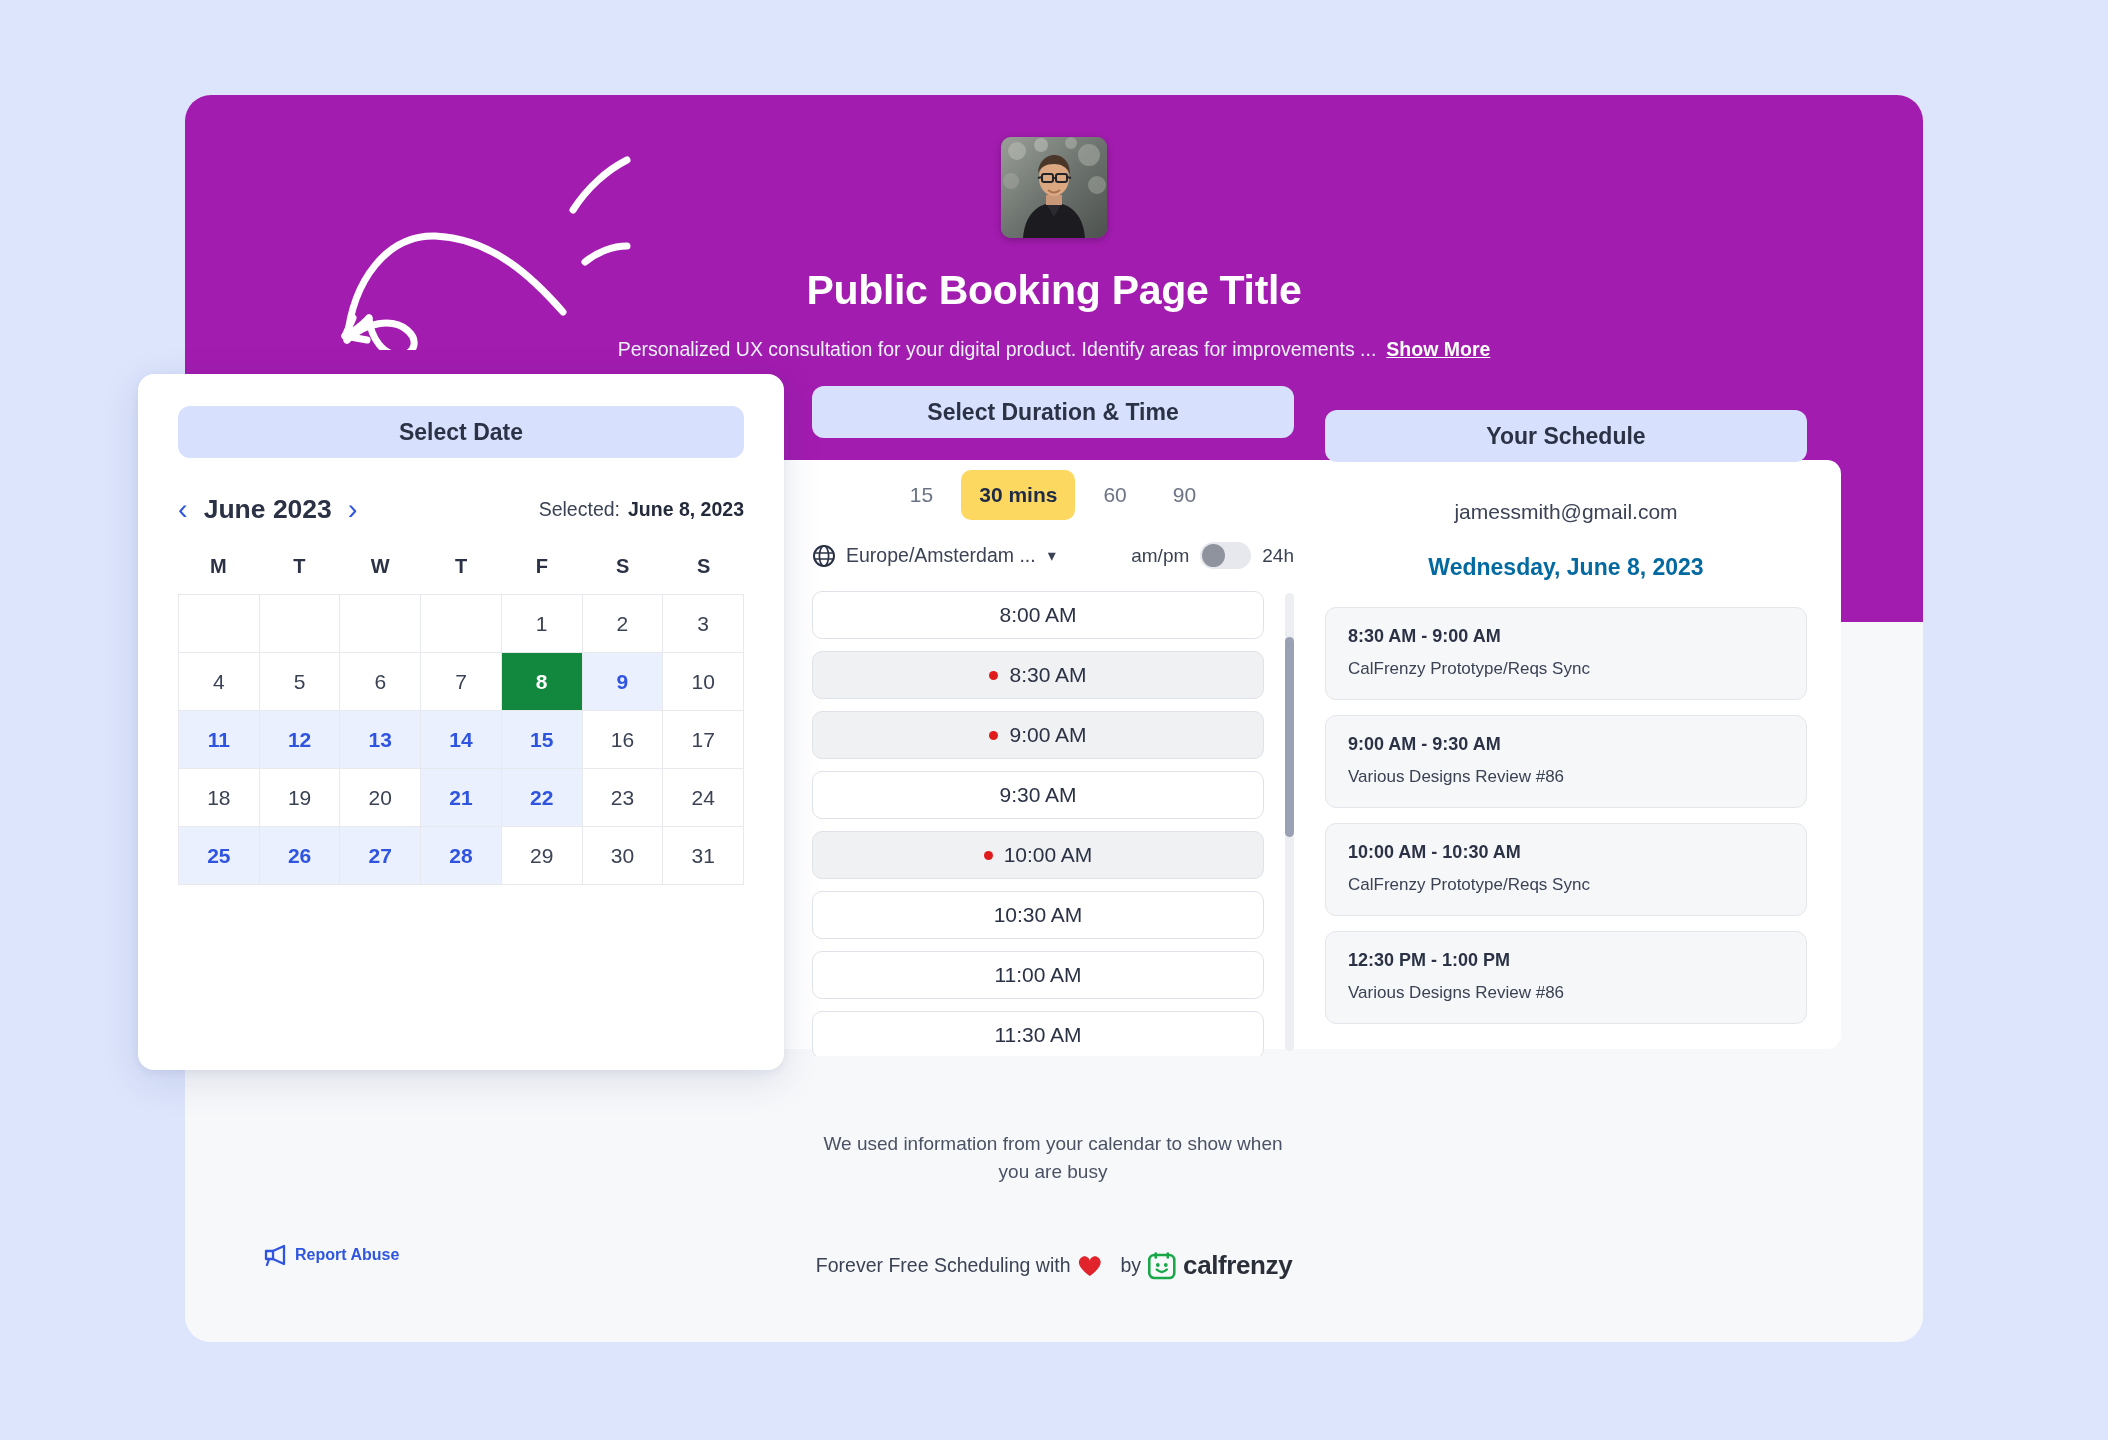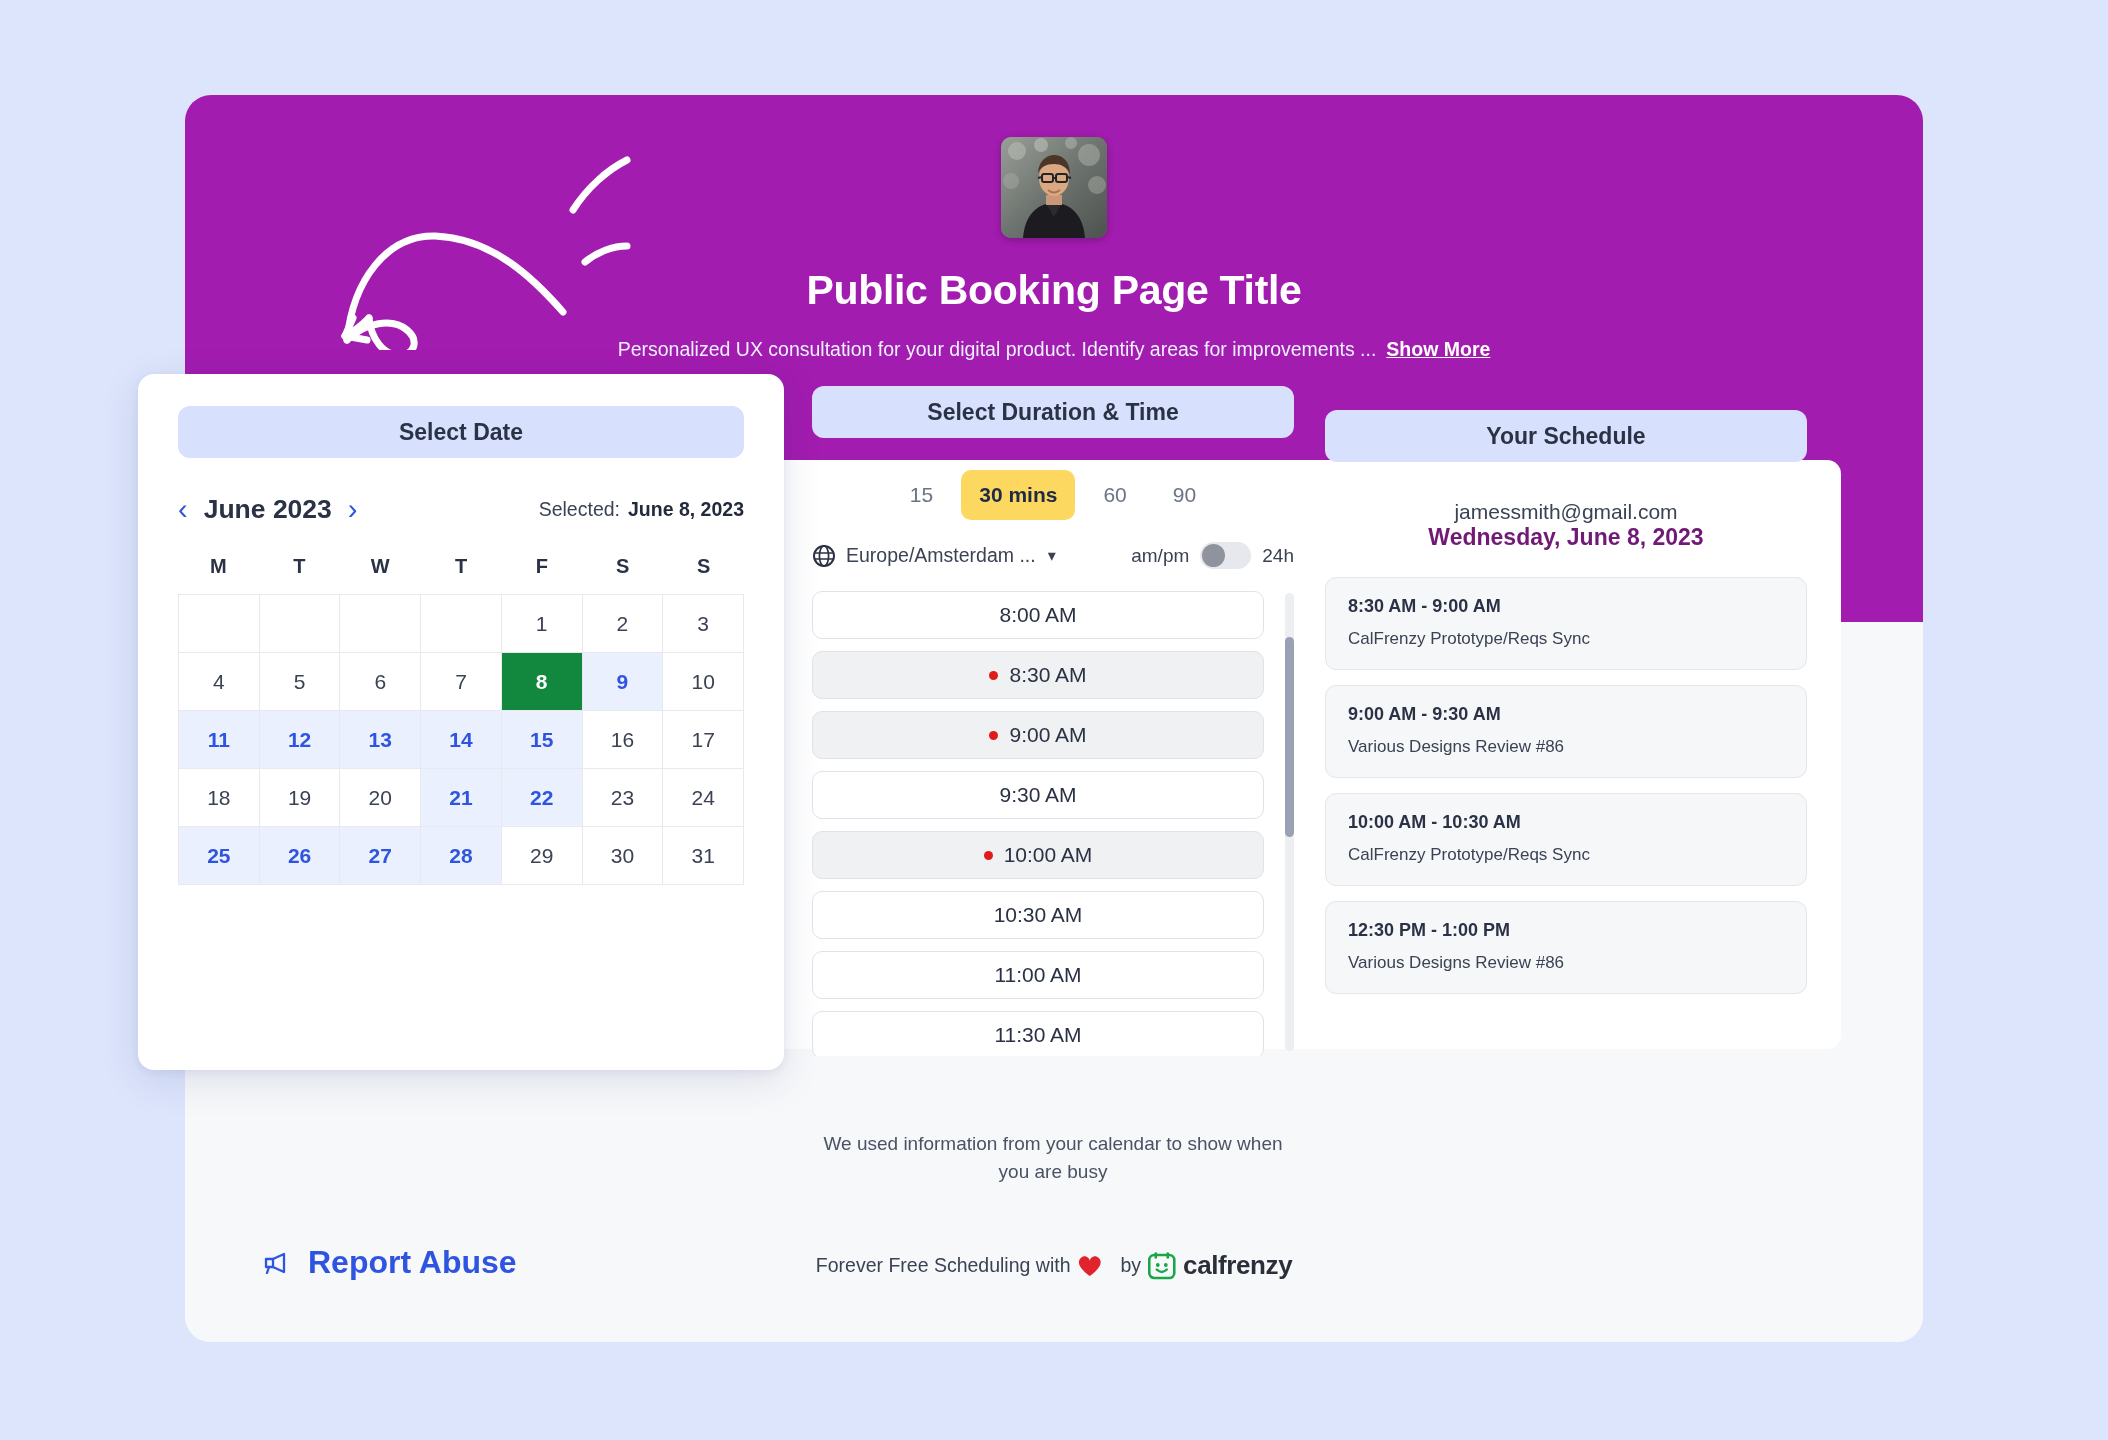--- a/index.html
+++ b/index.html
@@ -208,43 +208,43 @@
   .right-col {
     position: absolute;
     left: 1325px; top: 410px;
     width: 482px;
   }
   .sched-email {
     margin-top: 38px; text-align: center;
     font-size: 21px; color: #3a4254;
   }
   .sched-date {
-    text-align: center;
-    font-size: 23px; font-weight: 700; color: #701a75;
+    margin-top: 30px; text-align: center;
+    font-size: 23px; font-weight: 700; color: #0369a1;
   }
   .ev-list { margin-top: 26px; }
   .event {
     border: 1px solid #e4e6ec; border-radius: 11px;
     background: #f6f7f9;
     padding: 18px 22px 20px;
     margin-bottom: 15px;
   }
   .ev-time { font-size: 18px; font-weight: 700; color: #2b3245; }
   .ev-title { margin-top: 12px; font-size: 17px; color: #3a4254; }
 
   
   .footer {
     position: absolute; left: 0; bottom: 0;
     width: 1738px; height: 150px;
     background: #f7f8fa;
   }
   .report {
     position: absolute; left: 78px; top: 52px;
-    display: flex; align-items: center; gap: 19px;
-    color: #2f55e0; font-size: 32px; font-weight: 700;
+    display: flex; align-items: center; gap: 6px;
+    color: #2f55e0; font-size: 16px; font-weight: 700;
     cursor: pointer;
   }
   .brand {
     position: absolute; left: 50%; top: 58px;
     transform: translateX(-50%);
     display: flex; align-items: center; gap: 6px;
     font-size: 19.5px; color: #3a4254; white-space: nowrap;
   }
   .brand .by { margin-left: 12px; }
   .brand .calfrenzy {

